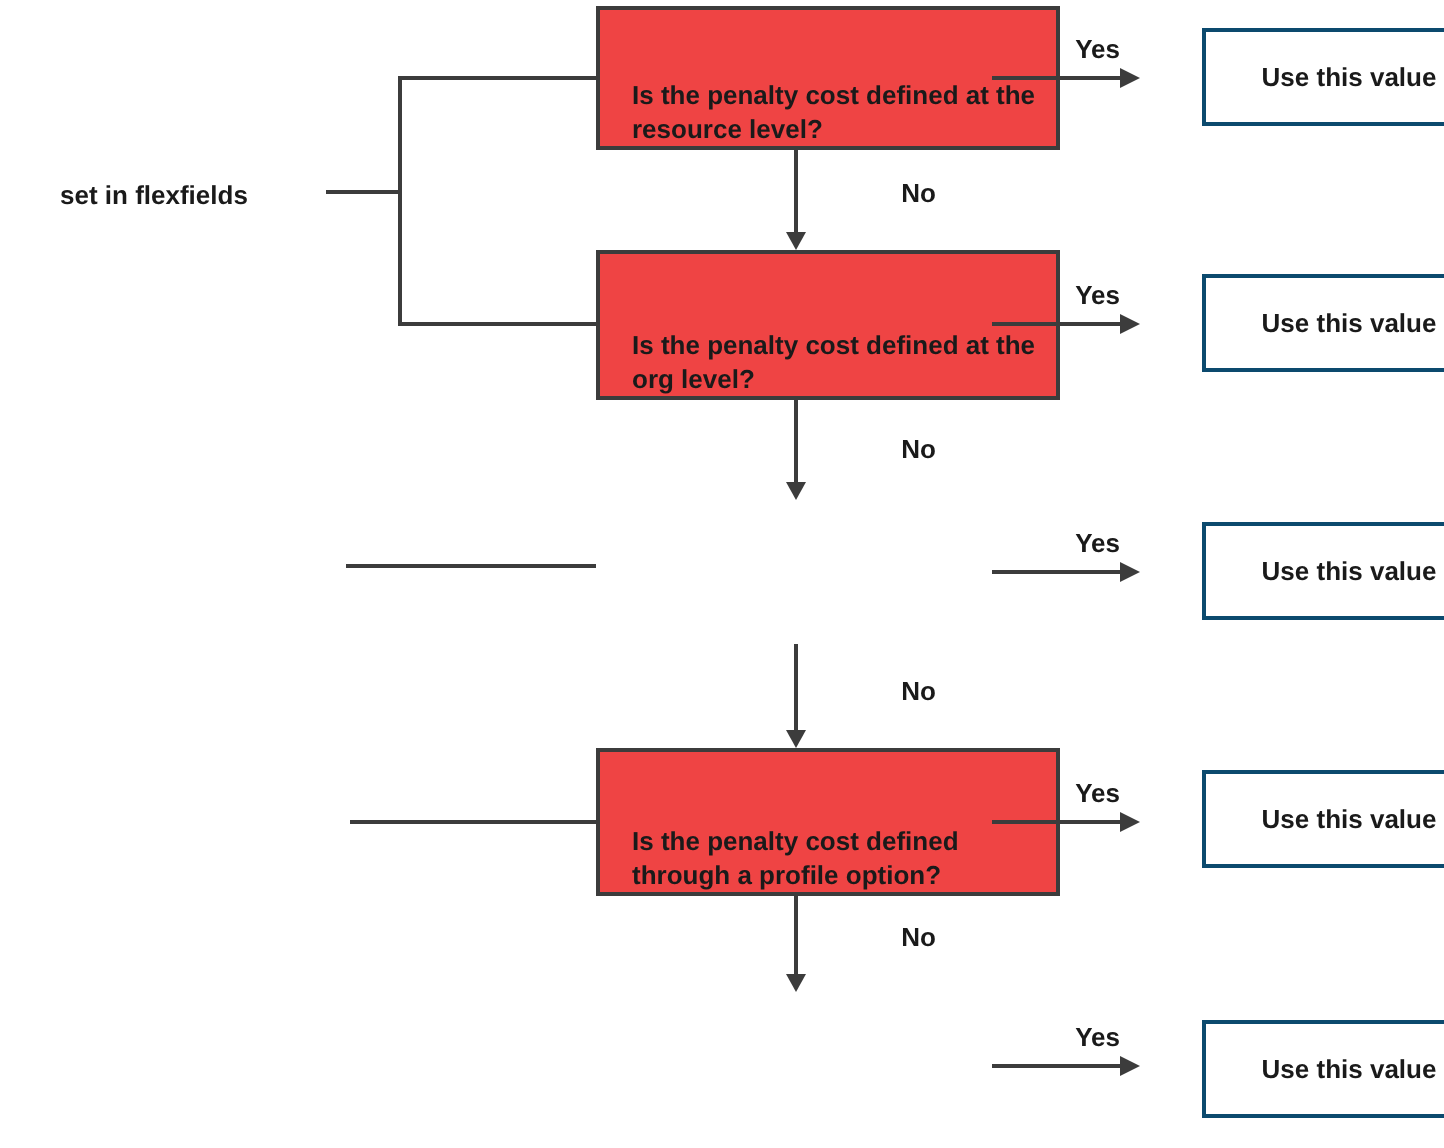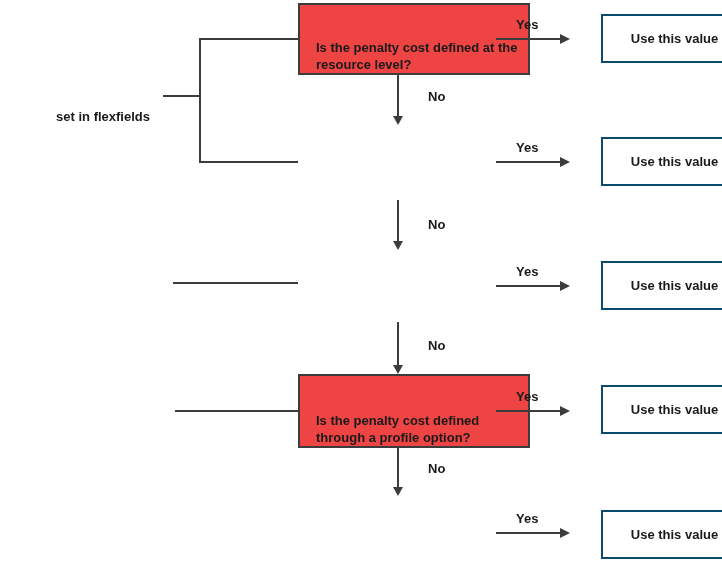--- a/index.html
+++ b/index.html
@@ -52,31 +52,30 @@
   .ah-down {
     position: absolute; width: 0; height: 0;
     border-left: 5px solid transparent;
     border-right: 5px solid transparent;
     border-top: 9px solid #3c3c3c;
   }
   .lbl {
     position: absolute;
     font-weight: bold;
     font-size: 13px;
-    text-align: left;
+    text-align: right;
     line-height: 15px;
   }
   .ann {
     position: absolute;
     font-weight: bold;
     font-size: 13px;
-    text-align: right;
+    text-align: left;
     line-height: 15px;
     white-space: nowrap;
-    margin-top: 19px;
   }
 </style>
 </head>
 <body>
 
 <div class="canvas">
 
   <div class="ann" style="left:30px; top:90px; width:120px;">set in flexfields</div>
   <div class="hl" style="left:163px; top:95px; width:37px;"></div>
   <div class="vl" style="left:199px; top:38px; height:125px;"></div>
@@ -93,20 +92,23 @@
   <div class="lbl" style="left:516px; top:17px; width:44px;">Yes</div>
   <div class="hl" style="left:496px; top:38px; width:64px;"></div>
   <div class="ah-right" style="left:560px; top:34px;"></div>
   <div class="rbox" style="top:14px;">
     <span>Use this value</span>
   </div>
   <div class="vl" style="left:397px; top:75px; height:42px;"></div>
   <div class="ah-down" style="left:393px; top:116px;"></div>
   <div class="lbl" style="left:428px; top:89px; width:40px;">No</div>
 
+  <div class="qbox" style="top:125px; height:75px;">
+    <span>Is the penalty cost defined at the org level?</span>
+  </div>
   <div class="lbl" style="left:516px; top:140px; width:44px;">Yes</div>
   <div class="hl" style="left:496px; top:161px; width:64px;"></div>
   <div class="ah-right" style="left:560px; top:157px;"></div>
   <div class="rbox" style="top:137px;">
     <span>Use this value</span>
   </div>
   <div class="vl" style="left:397px; top:200px; height:42px;"></div>
   <div class="ah-down" style="left:393px; top:241px;"></div>
   <div class="lbl" style="left:428px; top:217px; width:40px;">No</div>
 

